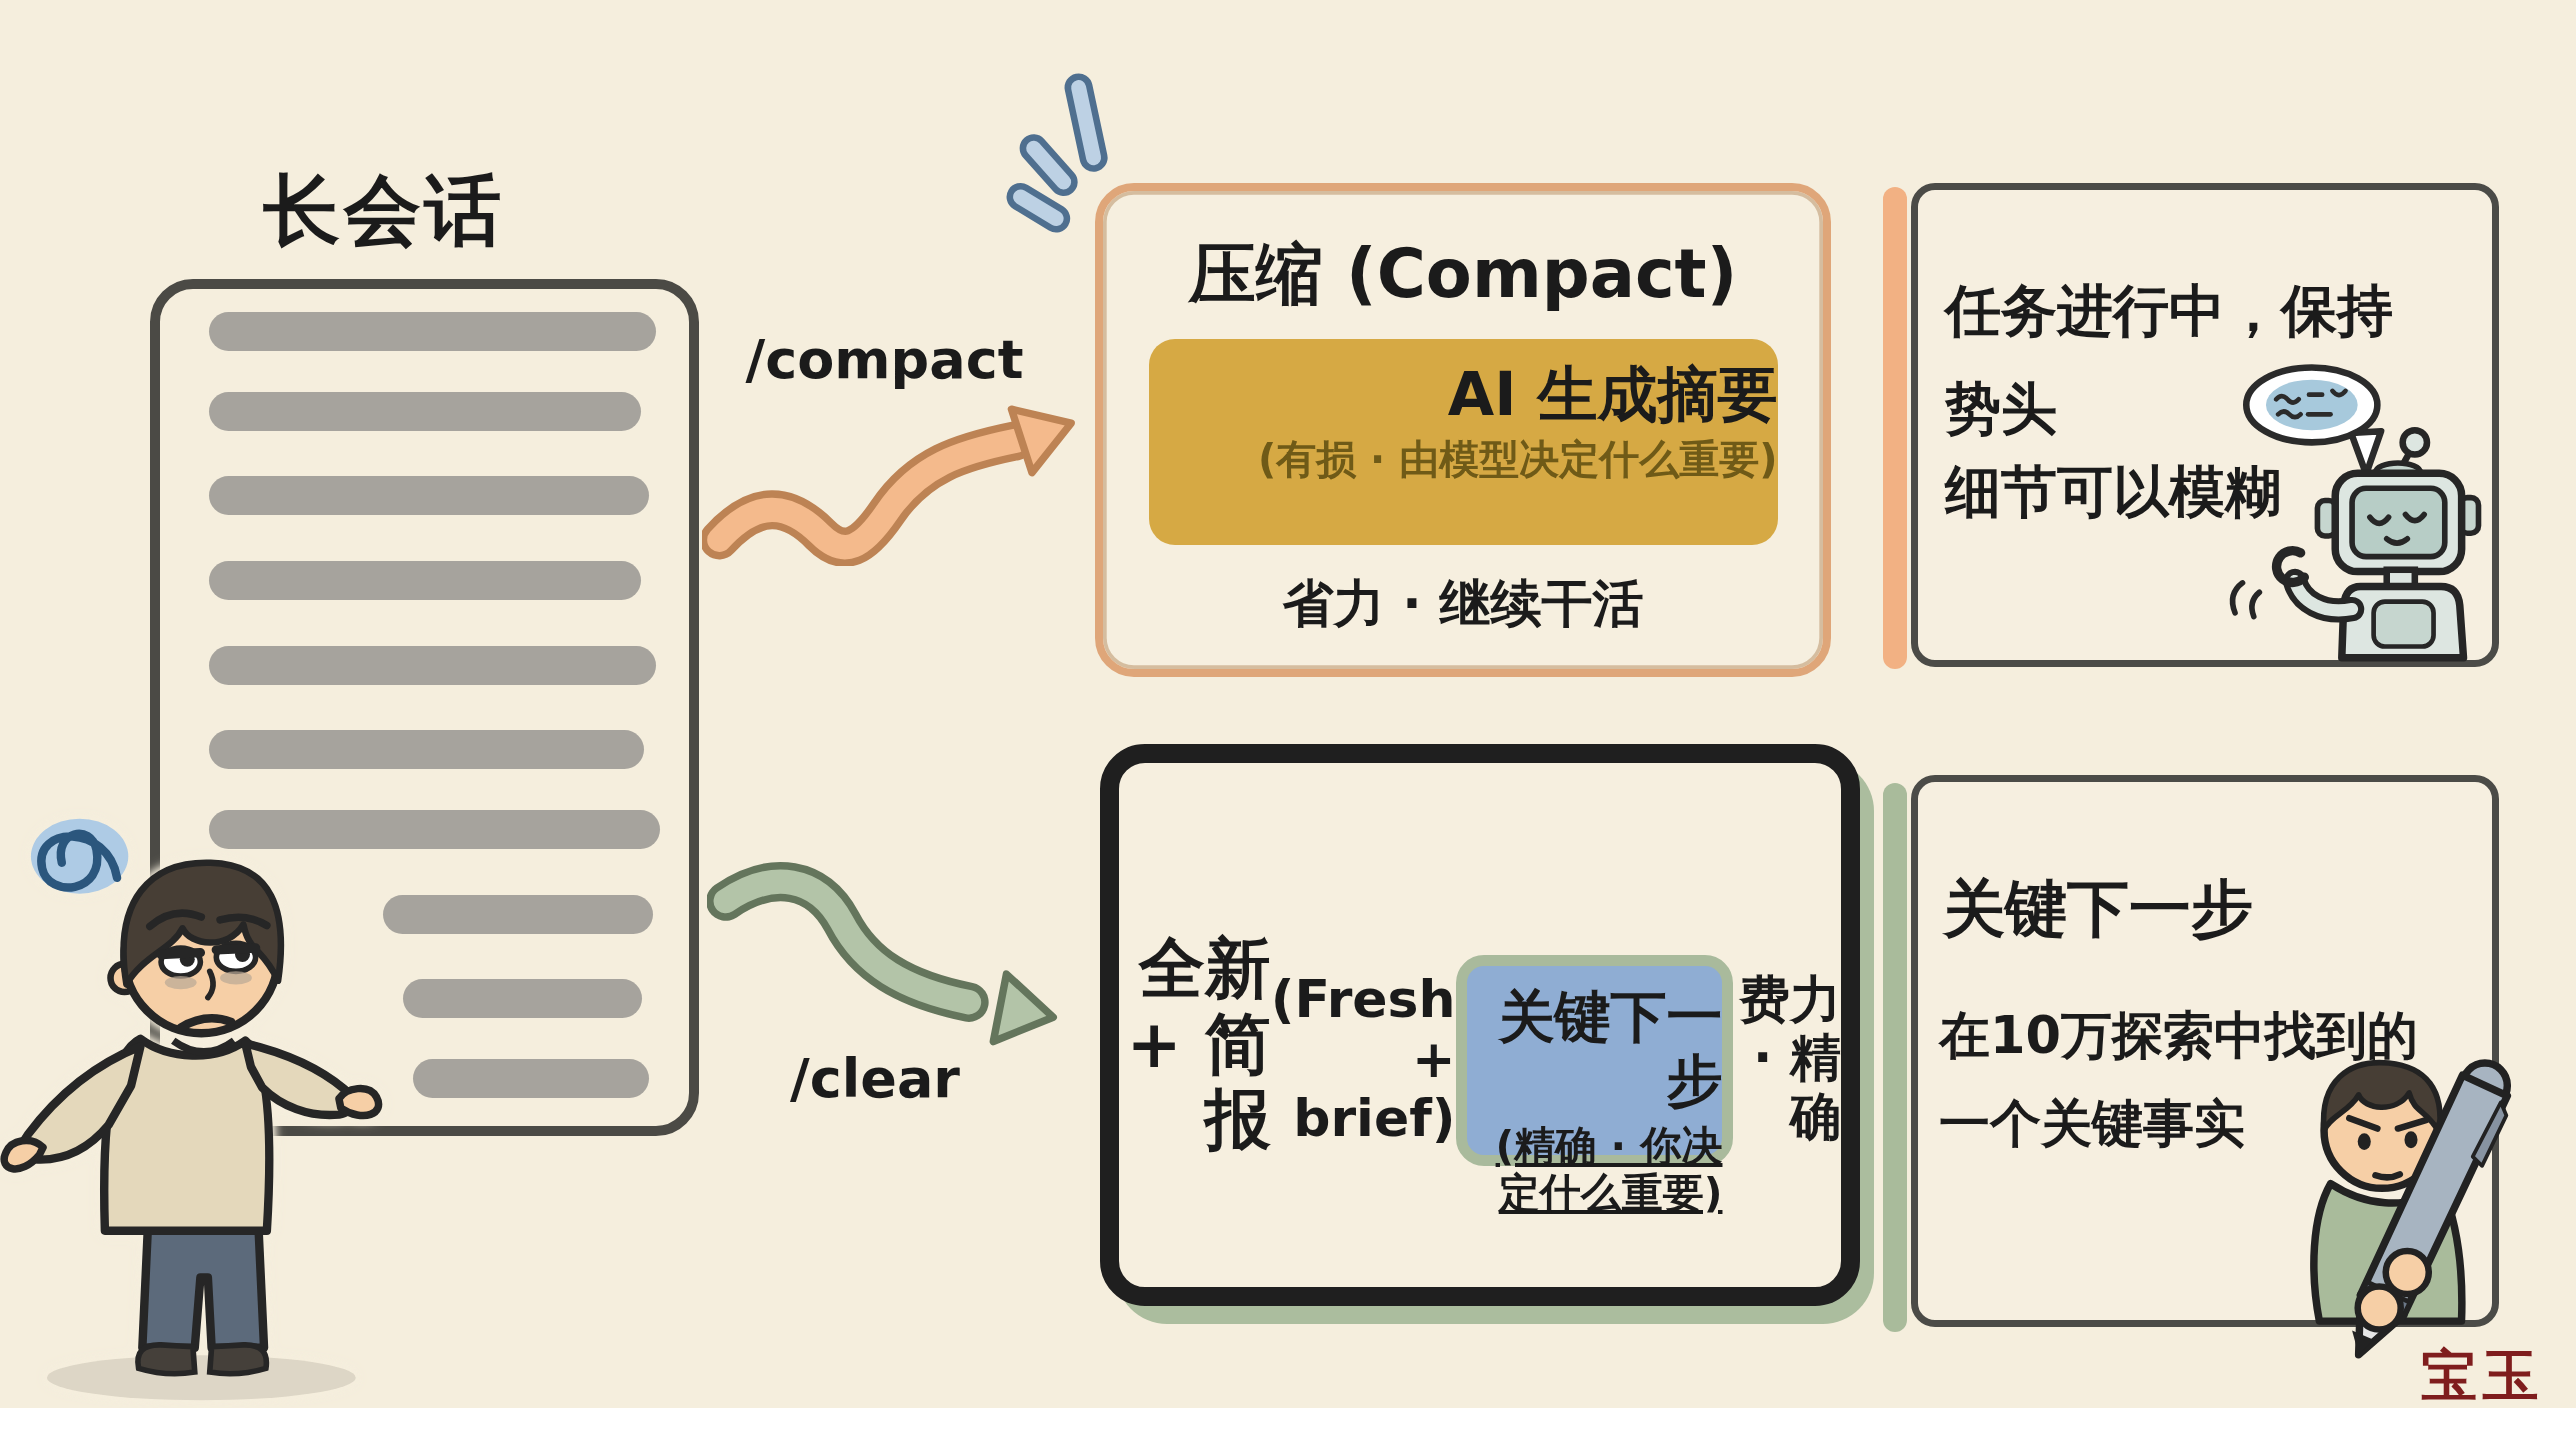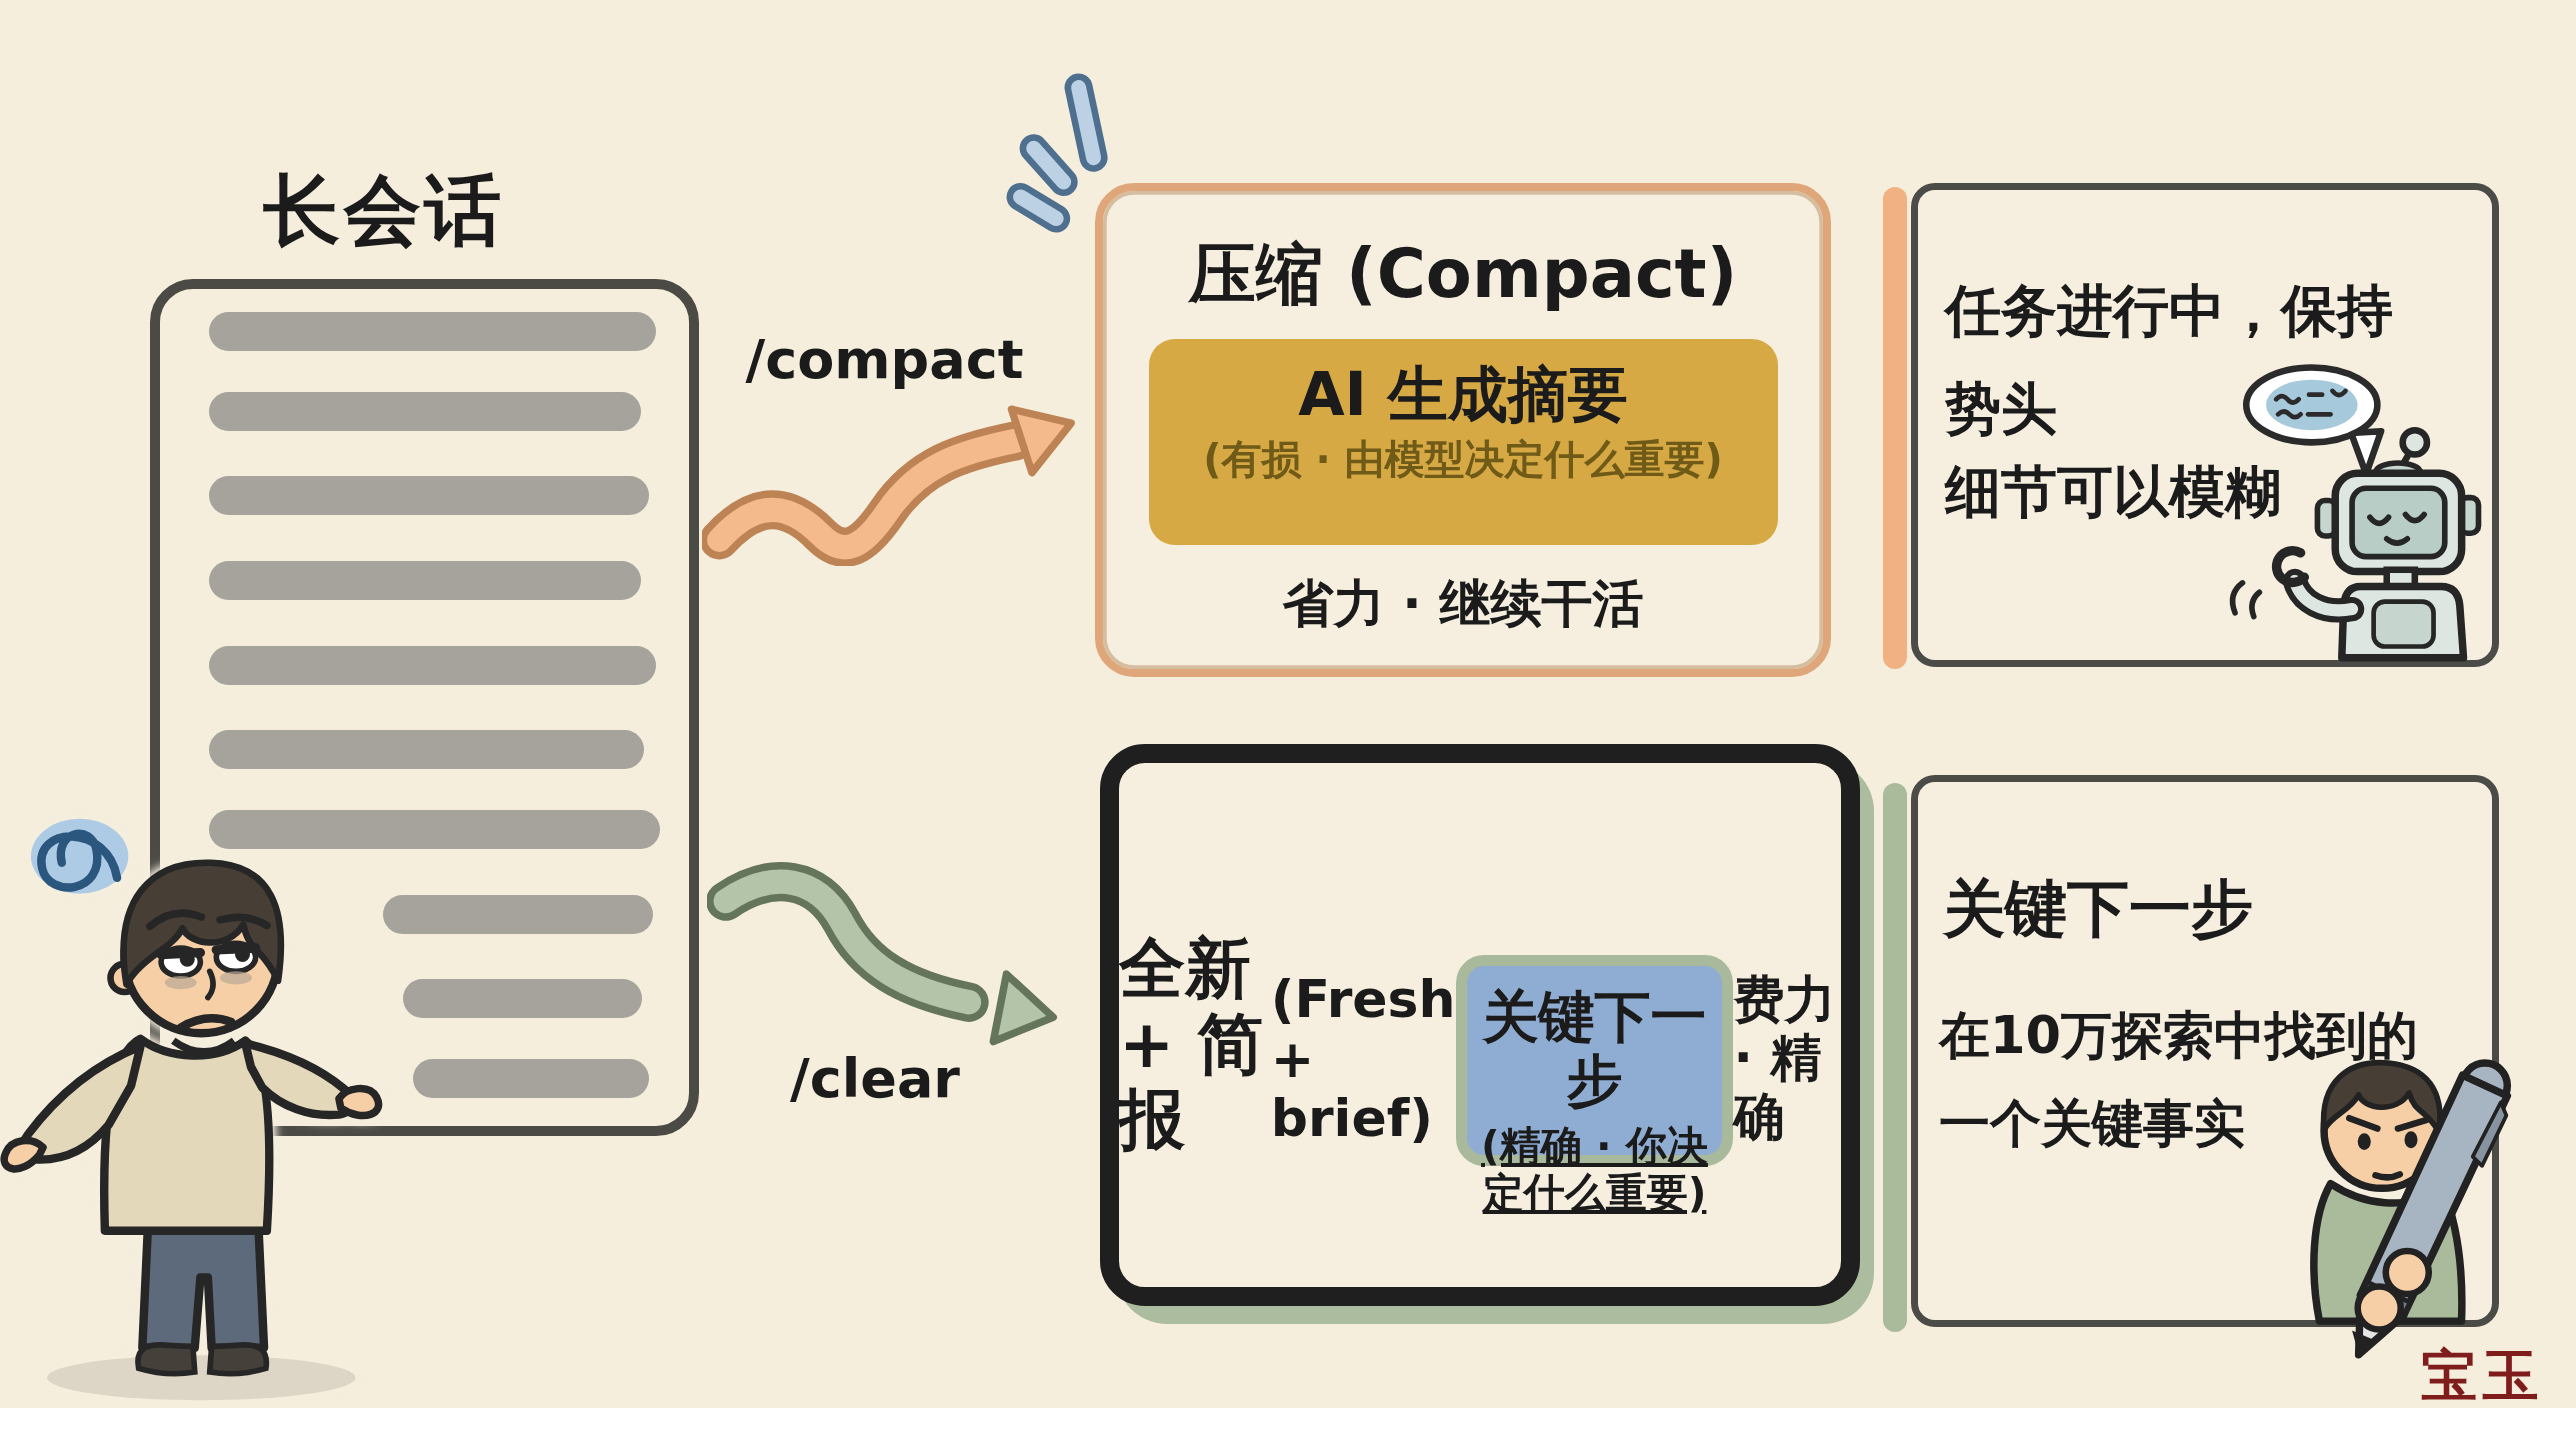--- a/index.html
+++ b/index.html
@@ -3,21 +3,21 @@
 <meta charset="utf-8">
 <style>
   html,body{margin:0;padding:0;}
   body{
     width:2576px;height:1438px;overflow:hidden;
     font-family:"DejaVu Sans","Liberation Sans",sans-serif;
     -webkit-font-smoothing:antialiased;
   }
   .canvas{position:relative;width:2576px;height:1408px;background:#f5eedd;overflow:hidden;}
   .abs{position:absolute;}
-  .txt{color:#1b1b1b;font-weight:700;line-height:1.15;}
+  .txt{color:#1b1b1b;font-weight:700;line-height:1.15;text-align:right;}
   .center{text-align:center;}
 
   
   .source-title{left:225px;top:167px;width:318px;font-size:77px;letter-spacing:3.7px;}
   .doc{
     left:150px;top:279px;width:549px;height:857px;box-sizing:border-box;
     border:10.3px solid #4b4a45;border-radius:43px;background:#f5eedd;
   }
   .doc-bar{position:absolute;height:39px;border-radius:19.7px;background:#a6a39d;}
 

